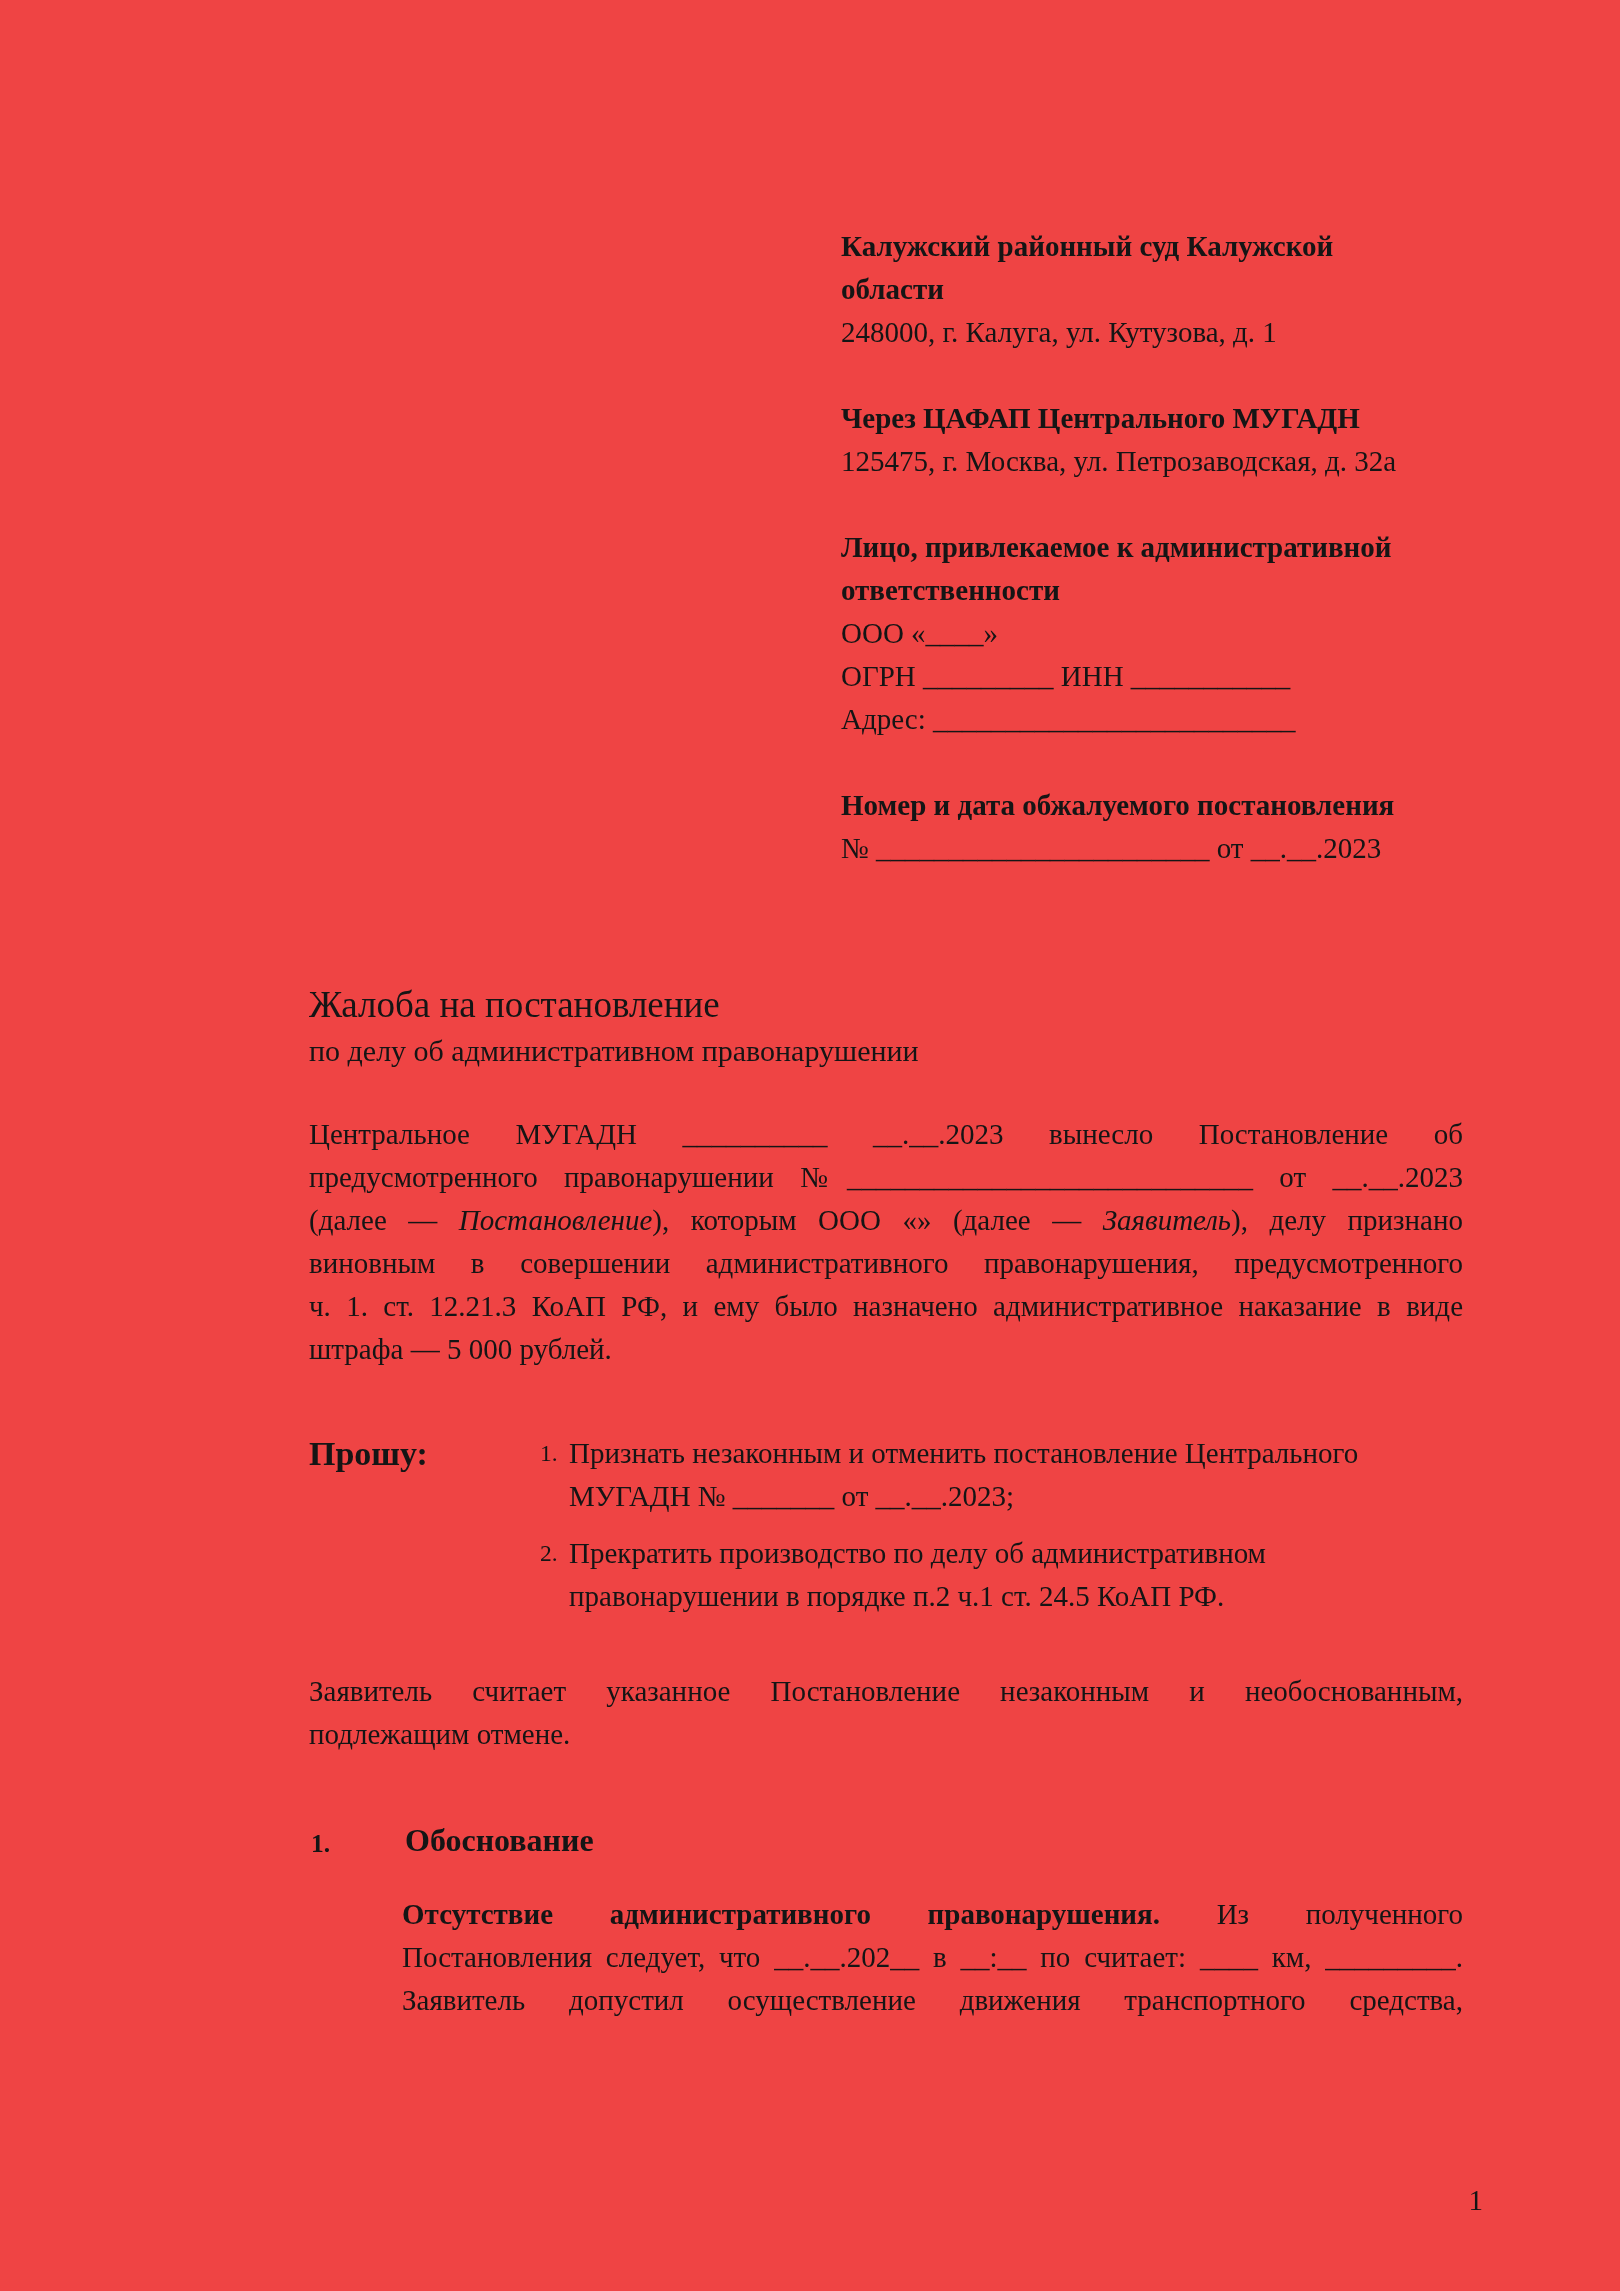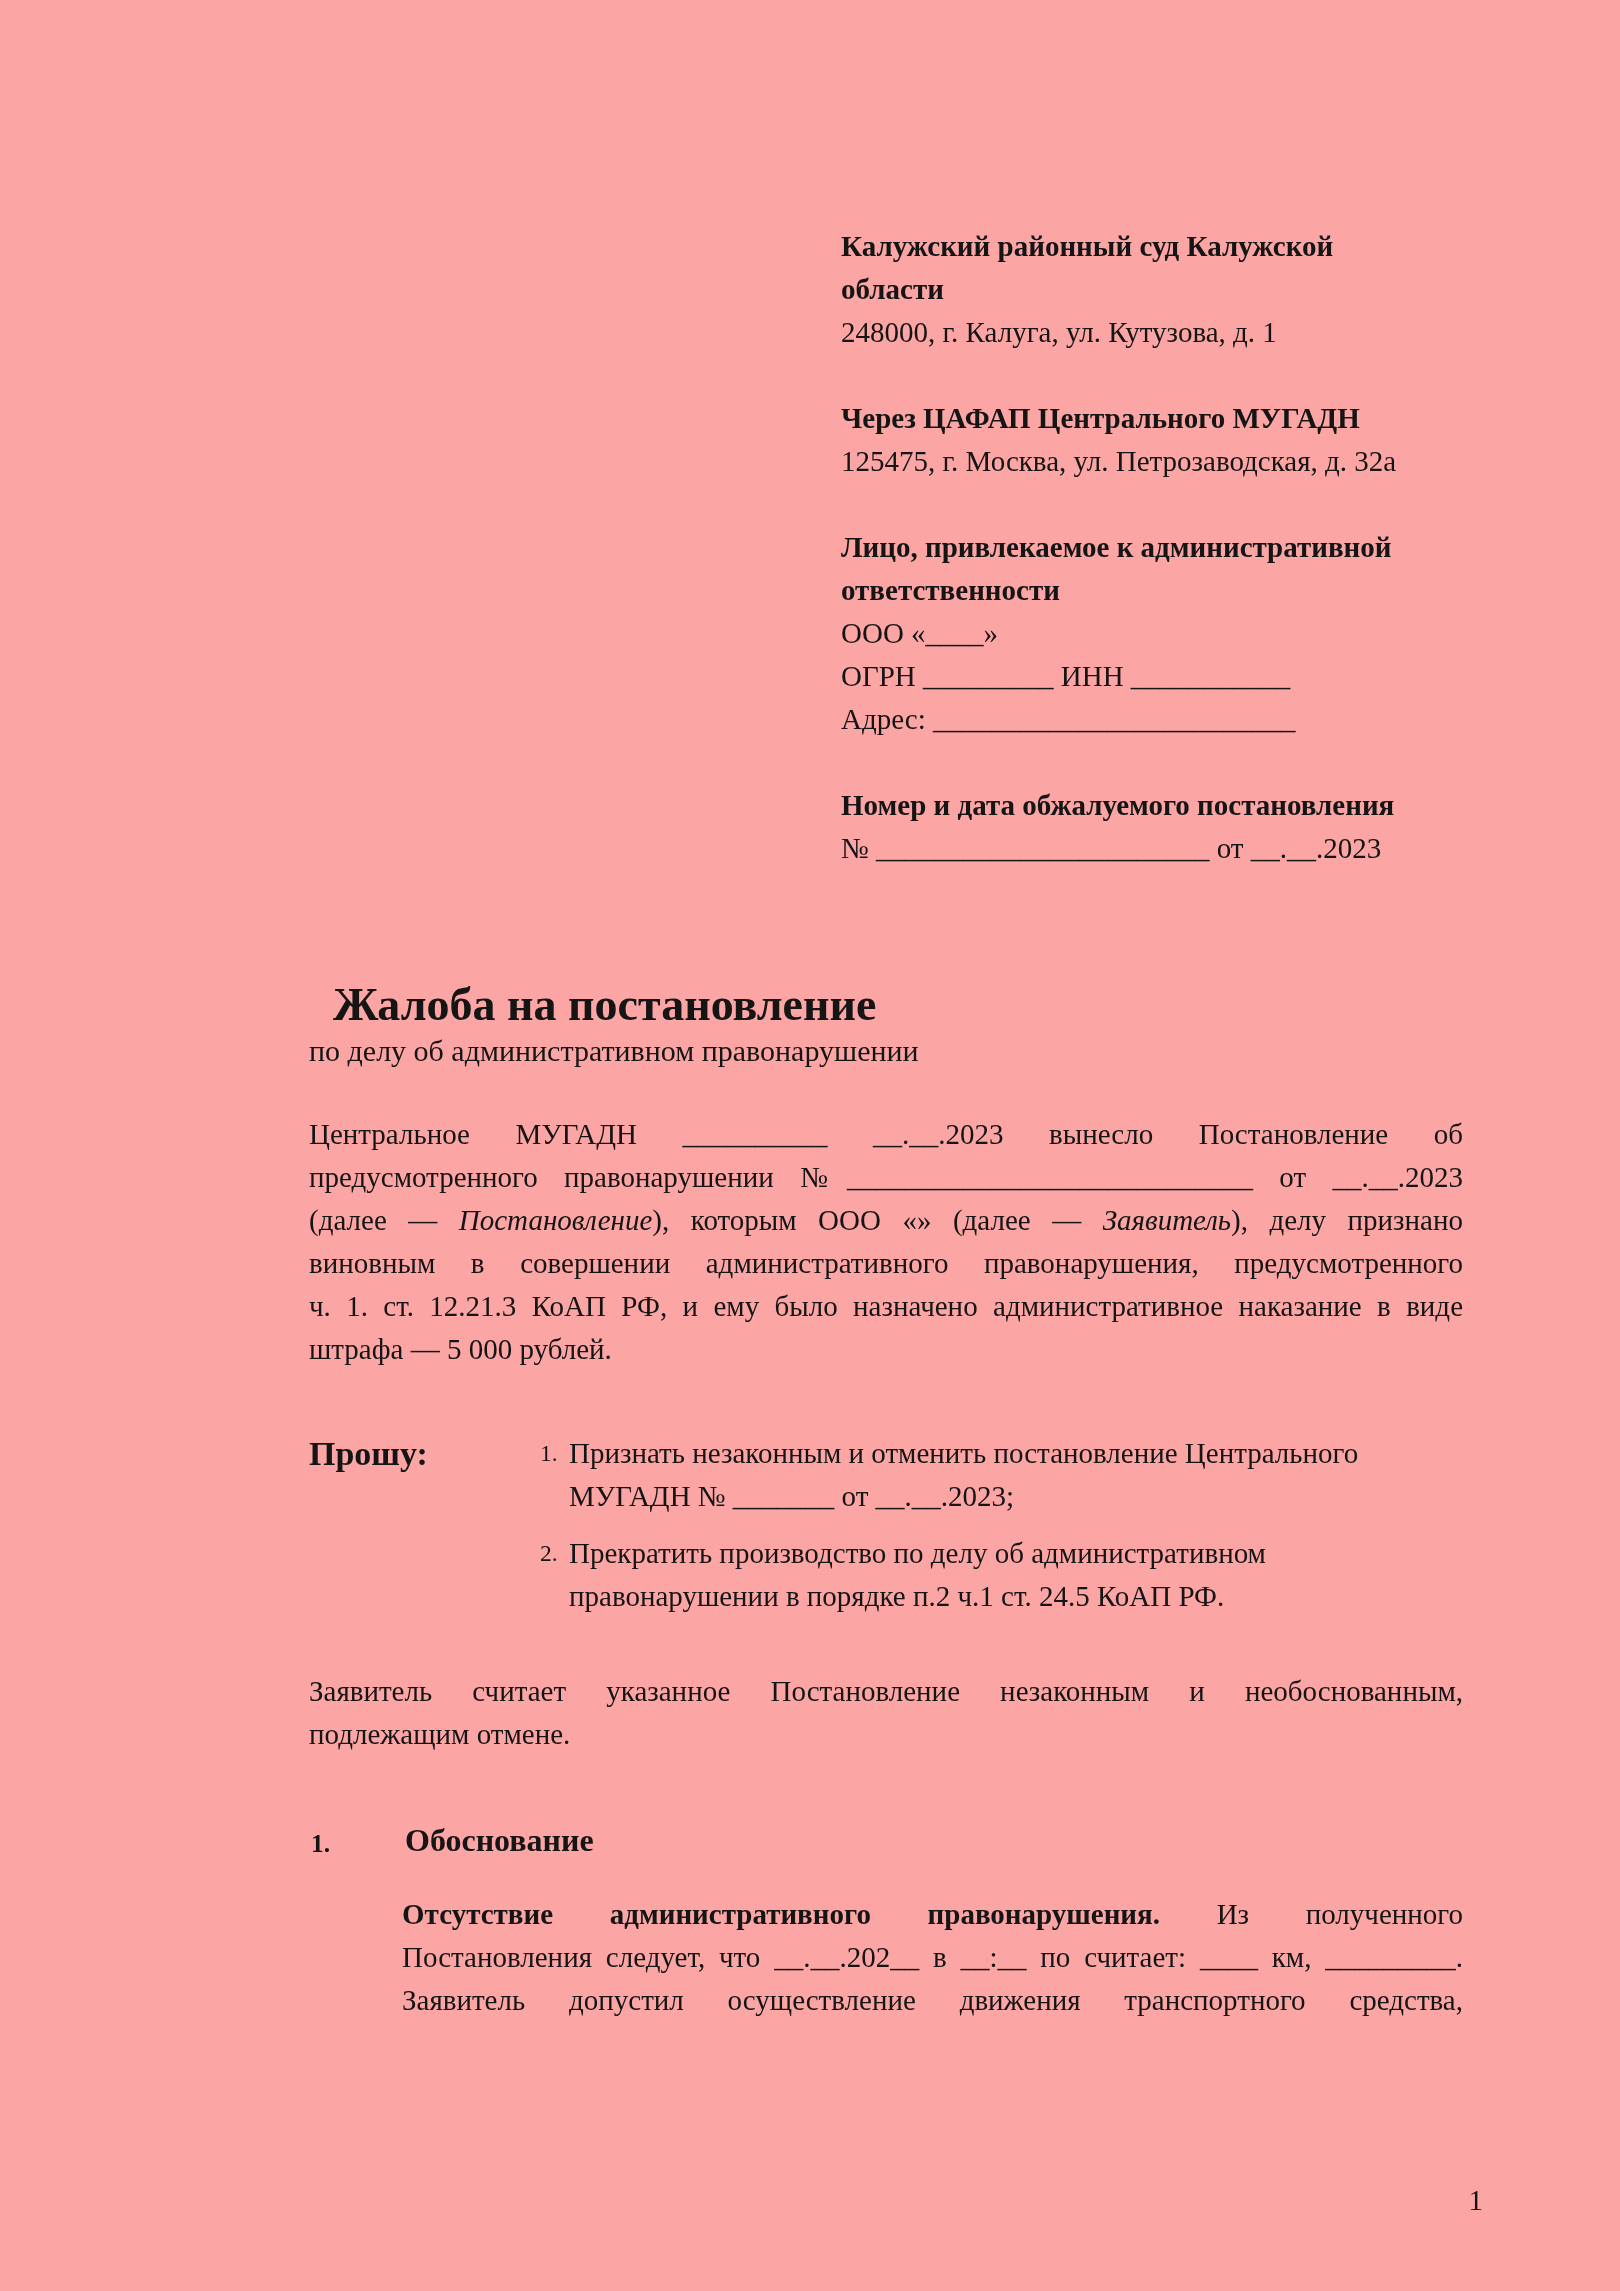--- a/index.html
+++ b/index.html
@@ -1,31 +1,31 @@
 <!DOCTYPE html>
 <html><head>
 <meta charset="utf-8">
 <style>
   html,body { margin:0; padding:0; background:#ffffff; }
   .page {
     position:relative;
     width:1620px; height:2292px;
-    background:#fca5a5;
+    background:#ef4444;
     color:#151515;
     font-family:"Liberation Serif","DejaVu Serif",serif;
     overflow:hidden;
   }
   .content { position:absolute; left:309px; right:157px; top:0; }
   .txt { font-size:29px; line-height:43px; }
   .b { font-weight:bold; }
   .i { font-style:italic; }
   .addr { margin-left:532px; padding-top:225px; }
   .addr .gap { height:43px; }
   .title-block { margin-top:110px; }
-  .doc-title { font-size:46px; line-height:49px; font-weight:bold;margin-left:24px; }
+  .doc-title { font-size:37px; line-height:49px; font-weight:normal; }
   .doc-subtitle { font-size:30px; line-height:43px; }
   .jl { text-align:justify; text-align-last:justify; }
   .intro { margin-top:41px; }
   .request { margin-top:61px; position:relative; }
   .request-label { position:absolute; left:0; top:0; font-weight:bold; font-size:34px; line-height:43px; }
   .req-item { margin-left:260px; position:relative; text-align:left; }
   .req-item + .req-item { margin-top:13.7px; }
   .req-num { position:absolute; left:-29px; top:3.9px; font-size:23.5px; line-height:35px; }
   .statement { margin-top:52px; }
   .section-head { margin-top:61px; position:relative; padding-left:96px; font-size:32px; line-height:47px; font-weight:bold; }

